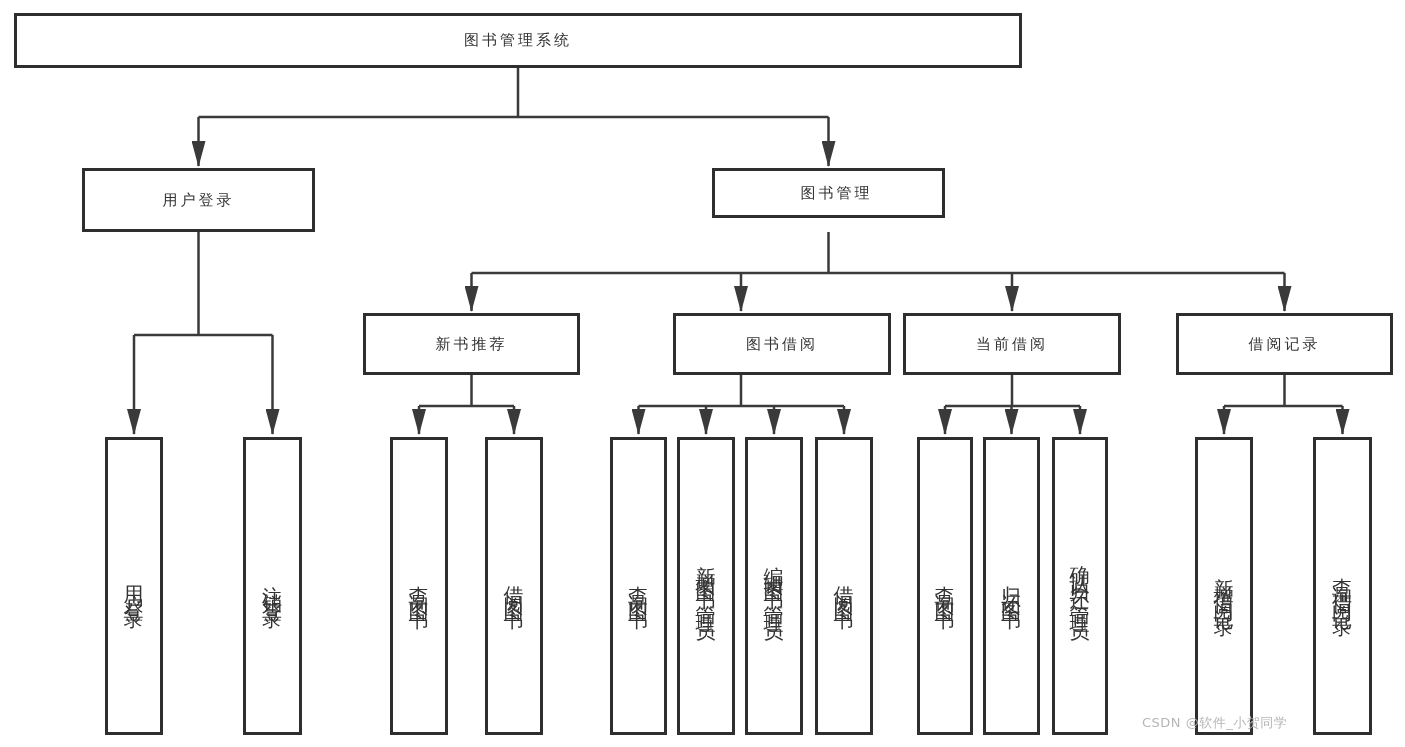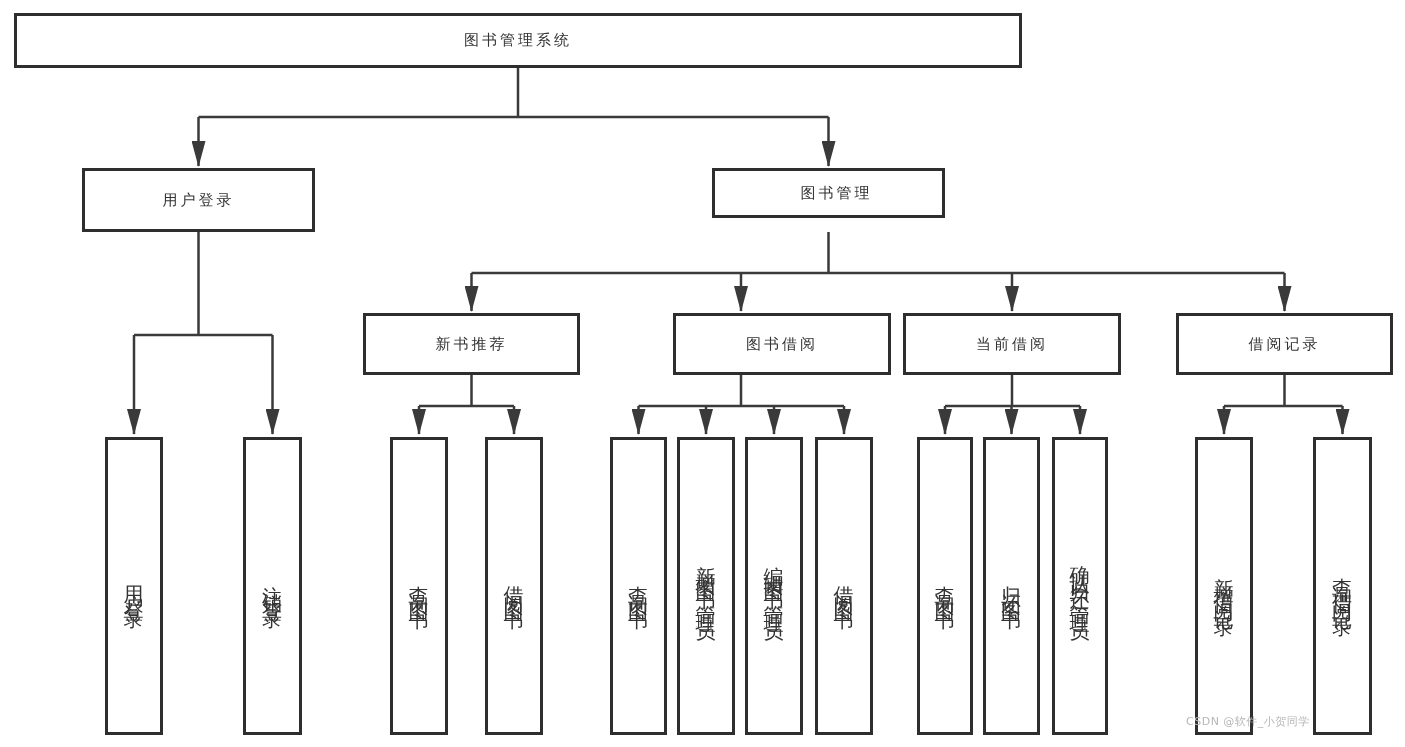--- a/index.html
+++ b/index.html
@@ -58,23 +58,23 @@
   #leaf-borrow-add     { left:677px;  width:58px; }
   #leaf-borrow-edit    { left:745px;  width:58px; }
   #leaf-borrow-borrow  { left:815px;  width:58px; }
   #leaf-current-query  { left:917px;  width:56px; }
   #leaf-current-return { left:983px;  width:57px; }
   #leaf-current-confirm{ left:1052px; width:56px; }
   #leaf-records-add    { left:1195px; width:58px; }
   #leaf-records-query  { left:1313px; width:59px; }
   .watermark {
     position: absolute;
-    left: 1186px;
+    left: 1142px;
     top: 714px;
-    font-size: 11px;
+    font-size: 13px;
     letter-spacing: 0.5px;
     color: #b6b6b6;
     white-space: nowrap;
     z-index: 5;
   }
 </style>
 </head>
 <body>
 
 <div class="stage">

